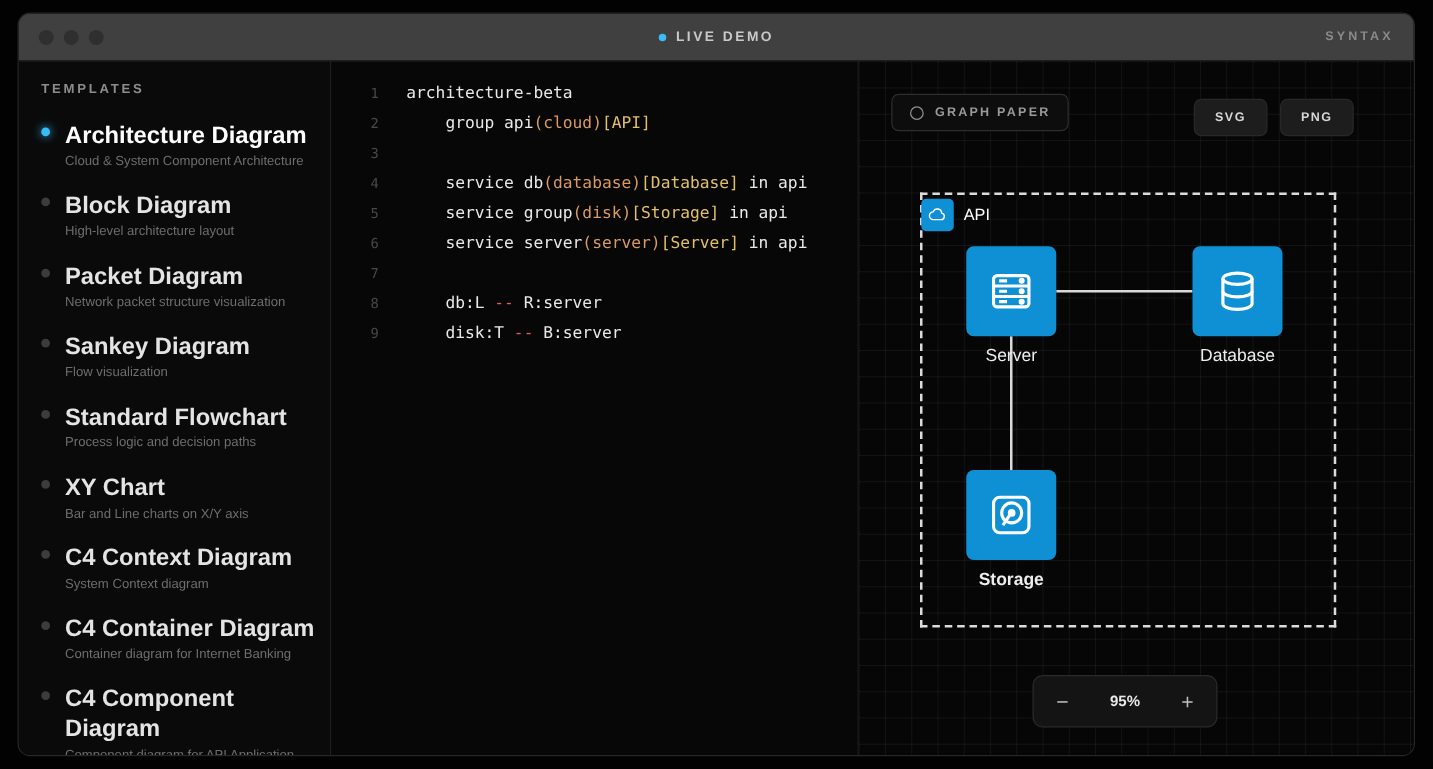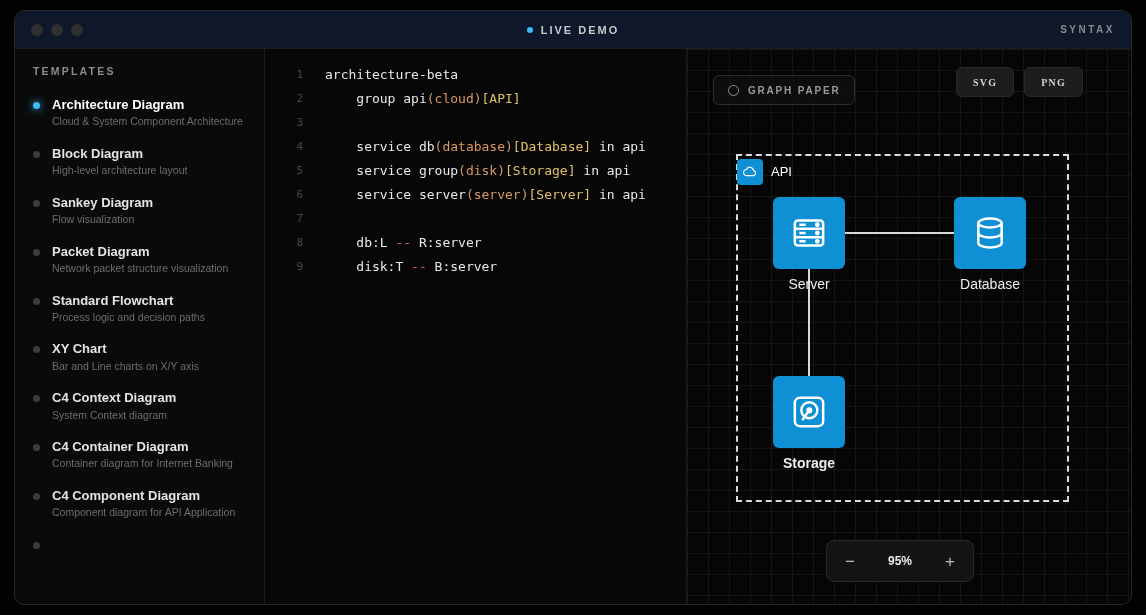--- a/index.html
+++ b/index.html
@@ -1,55 +1,55 @@
 <!DOCTYPE html>
 <html style="--accent: #38bdf8; --node-blue: #0f90d4; --tok-paren: #d89a62; --tok-bracket: #e2c06a; --tok-op: #e25d55;"><head>
 <meta charset="utf-8">
 <style>
   * { margin:0; padding:0; box-sizing:border-box; }
   html,body { width:1146px; height:615px; background:#020202; font-family:"Liberation Sans", sans-serif; overflow:hidden; }
 
   .window { position:absolute; left:14px; top:10px; width:1118px; height:595px; background:#0a0a0a; border:1px solid #272727; border-radius:10px; overflow:hidden; }
 
-  .titlebar { height:38px; display:flex; align-items:center; padding:0 16px; border-bottom:1px solid #1e1e1e; background:#0f172a; position:relative; }
+  .titlebar { height:38px; display:flex; align-items:center; padding:0 16px; border-bottom:1px solid #1e1e1e; background:#404040; position:relative; }
   .traffic { display:flex; gap:8px; position:relative; z-index:1; }
   .tl { width:12px; height:12px; border-radius:50%; background:#2f2f2f; display:inline-block; cursor:pointer; }
   .tb-center { position:absolute; left:0; right:0; display:flex; justify-content:center; align-items:center; gap:8px; }
   .live-dot { width:6px; height:6px; border-radius:50%; background:var(--accent,#38bdf8); }
   .tb-title { font-size:11px; font-weight:700; letter-spacing:2px; color:#c9c9c9; }
   .tb-right { margin-left:auto; font-size:10px; font-weight:700; letter-spacing:2.5px; color:#8a8a8a; cursor:pointer; position:relative; z-index:1; }
 
   .main { display:flex; height:556px; }
 
   .sidebar { width:250px; flex:0 0 250px; border-right:1px solid #1e1e1e; padding-top:16px; overflow:hidden; background:#0a0a0a; }
   .sb-heading { padding:0 18px 12px; font-size:10.5px; font-weight:700; letter-spacing:2.2px; color:#8c8c8c; }
   .side-item { display:flex; gap:12px; padding:8px 12px 9px 18px; cursor:pointer; align-items:flex-start; }
   .bullet { width:7px; height:7px; border-radius:50%; background:#3c3c3c; margin-top:5px; flex:0 0 7px; }
   .side-item.selected .bullet { background:var(--accent,#38bdf8); box-shadow:0 0 8px var(--accent,#38bdf8); }
-  .side-title { font-size:13px; font-weight:700; color:#e4e4e4; line-height:1.25; display:block; }
+  .side-title { font-size:19px; font-weight:700; color:#e4e4e4; line-height:1.25; display:block; }
   .side-item.selected .side-title { color:#ffffff; }
   .side-desc { font-size:10.5px; color:#6d6d6d; line-height:1.3; margin-top:2px; display:block; }
 
   .editor { width:422px; flex:0 0 422px; border-right:1px solid #1e1e1e; background:#070707; padding-top:14px; font-family:"DejaVu Sans Mono", monospace; overflow:hidden; cursor:text; }
   .code-line { display:flex; height:24px; line-height:24px; }
   .line-no { flex:0 0 38px; text-align:right; color:#484848; font-size:11px; user-select:none; }
   .code-text { padding-left:22px; white-space:pre; font-size:13px; color:#e8e8e8; }
   .tok-plain { color:#e8e8e8; }
   .tok-paren { color:var(--tok-paren,#d89a62); }
   .tok-bracket { color:var(--tok-bracket,#e2c06a); }
   .tok-op { color:var(--tok-op,#e25d55); }
 
   .preview { flex:1; position:relative; background-color:#060606;
     background-image:linear-gradient(to right, rgba(255,255,255,0.055) 1px, transparent 1px),
                      linear-gradient(to bottom, rgba(255,255,255,0.055) 1px, transparent 1px);
     background-size:21px 21px; }
 
   .gp-btn { position:absolute; left:26px; top:26px; height:30px; display:inline-flex; align-items:center; gap:9px; padding:0 14px; border:1px solid #2d2d2d; border-radius:6px; background:rgba(14,14,14,0.92); color:#9a9a9a; font-size:10px; font-weight:700; letter-spacing:1.8px; cursor:pointer; }
   .radio { width:11px; height:11px; border:1.5px solid #8f8f8f; border-radius:50%; }
-  .export { position:absolute; top:18px; right:48px; display:flex; gap:10px;font-family:Liberation Serif, serif; }
+  .export { position:absolute; top:30px; right:48px; display:flex; gap:10px; }
   .exp-btn { height:30px; padding:0 16px; display:flex; align-items:center; background:#1d1d1d; border:1px solid #282828; border-radius:6px; color:#d6d6d6; font-size:10px; font-weight:700; letter-spacing:1.2px; cursor:pointer; }
 
   .diagram { position:absolute; inset:0; }
   .group-rect { position:absolute; left:49px; top:105px; width:333px; height:348px; border:2px dashed rgba(238,238,238,0.92); }
   .cloud-badge { position:absolute; left:50px; top:110px; width:26px; height:26px; border-radius:4px; background:var(--node-blue,#0f90d4); display:flex; align-items:center; justify-content:center; }
   .group-label { position:absolute; left:84px; top:115px; font-size:13px; color:#ffffff; }
   .edge { position:absolute; background:#d9d9d9; }
   .edge-h { left:158px; top:183px; width:109px; height:2px; }
   .edge-v { left:121px; top:220px; width:2px; height:107px; }
   .node { position:absolute; width:72px; height:72px; border-radius:6px; background:var(--node-blue,#0f90d4); display:flex; align-items:center; justify-content:center; }
@@ -99,29 +99,29 @@
           <div class="side-item">
             <span class="bullet"></span>
             <span>
               <span class="side-title">Block Diagram</span>
               <span class="side-desc">High-level architecture layout</span>
             </span>
           </div>
           <div class="side-item">
             <span class="bullet"></span>
             <span>
+              <span class="side-title">Packet Diagram</span>
+              <span class="side-desc">Network packet structure visualization</span>
+            </span>
+          </div>
+          <div class="side-item">
+            <span class="bullet"></span>
+            <span>
               <span class="side-title">Sankey Diagram</span>
               <span class="side-desc">Flow visualization</span>
-            </span>
-          </div>
-          <div class="side-item">
-            <span class="bullet"></span>
-            <span>
-              <span class="side-title">Packet Diagram</span>
-              <span class="side-desc">Network packet structure visualization</span>
             </span>
           </div>
           <div class="side-item">
             <span class="bullet"></span>
             <span>
               <span class="side-title">Standard Flowchart</span>
               <span class="side-desc">Process logic and decision paths</span>
             </span>
           </div>
           <div class="side-item">

